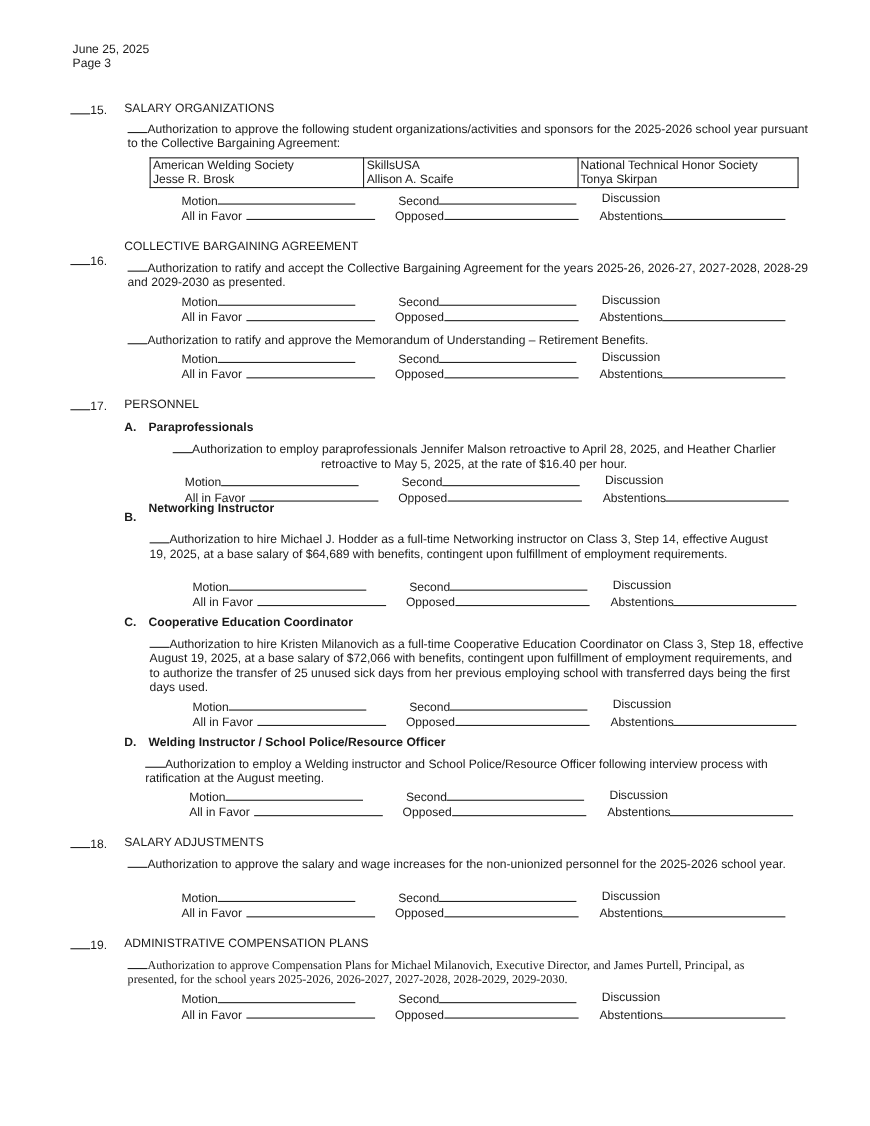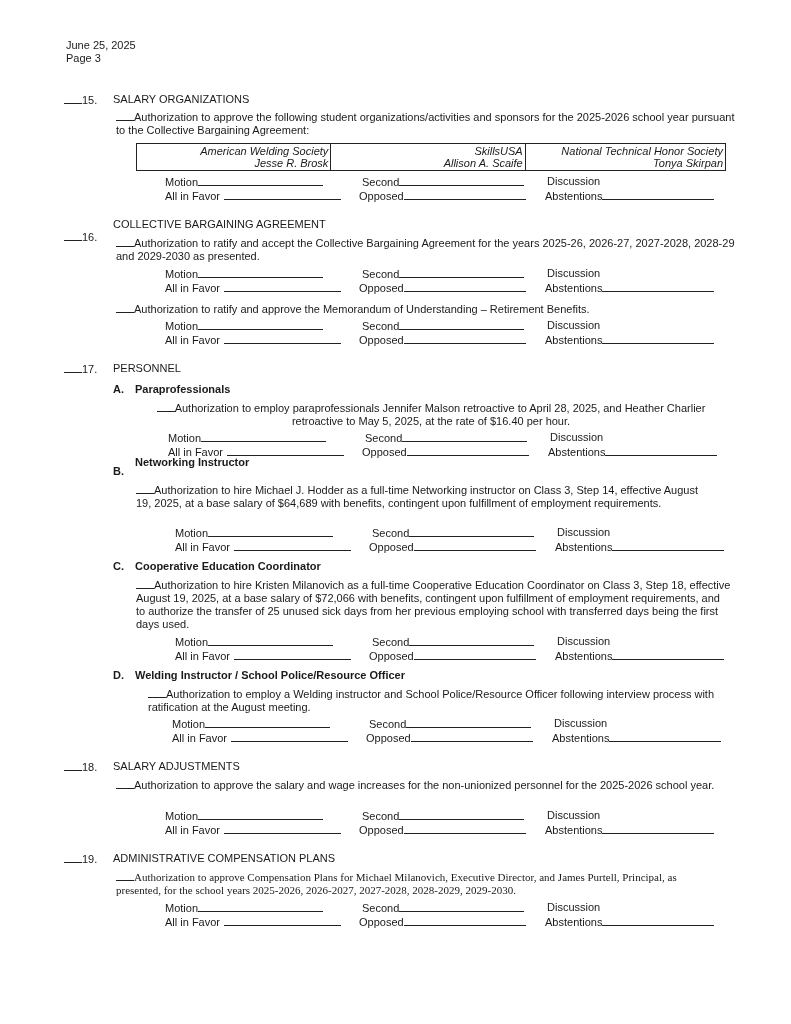--- a/index.html
+++ b/index.html
@@ -9,21 +9,21 @@
     line-height: 13px;
   }
   .abs { position: absolute; white-space: nowrap; }
   .blank { display: inline-block; border-bottom: 1px solid #222; height: 10px; vertical-align: baseline; }
   .hdr { left: 66px; }
   .secnum { left: 64px; }
   .sectitle { left: 113px; }
   .para { white-space: normal; }
   .bold { font-weight: bold; }
   table.orgs { position: absolute; left: 136px; top: 143px; width: 590px; border-collapse: collapse; }
-  table.orgs td { border: 1px solid #222; text-align: right; padding: 1px 2px; line-height: 12px; font-size: 11px; font-style: italic; }
+  table.orgs td { border: 1px solid #222; text-align: left; padding: 1px 2px; line-height: 12px; font-size: 11px; }
   .vote { position: absolute; width: 600px; height: 28px; }
   .vote .cell { position: absolute; white-space: nowrap; }
 </style>
 </head>
 <body>
 
 <div class="abs hdr" style="top:39px;">June 25, 2025</div>
 <div class="abs hdr" style="top:52px;">Page 3</div>
 
 <div class="abs secnum" style="top:93px;"><span class="blank" style="width:18px"></span><span>15.</span></div>
@@ -111,21 +111,21 @@
     <div class="cell" style="left: 0px; top: 0px;"><span>Motion</span><span class="blank" style="width: 125px;"></span></div>
     <div class="cell" style="left: 197px; top: 0px;"><span>Second</span><span class="blank" style="width: 125px;"></span></div>
     <div class="cell" style="left: 382px; top: 0px;"><span>Discussion</span></div>
     <div class="cell" style="left: 0px; top: 14px;"><span>All in Favor</span><span class="blank" style="width: 117px; margin-left: 4px;"></span></div>
     <div class="cell" style="left: 194px; top: 14px;"><span>Opposed</span><span class="blank" style="width: 122px;"></span></div>
     <div class="cell" style="left: 380px; top: 14px;"><span>Abstentions</span><span class="blank" style="width: 112px;"></span></div>
   </div>
 
 <div class="abs bold" style="left:113px; top:669px;">D.</div>
 <div class="abs bold" style="left:135px; top:669px;">Welding Instructor / School Police/Resource Officer</div>
-<div class="abs para" style="left:148px; top:687px; width:590px;"><span class="blank" style="width:18px"></span><span>Authorization to employ a Welding instructor and School Police/Resource Officer following interview process with ratification at the August meeting.</span></div>
+<div class="abs para" style="left:132px; top:687px; width:590px;"><span class="blank" style="width:18px"></span><span>Authorization to employ a Welding instructor and School Police/Resource Officer following interview process with ratification at the August meeting.</span></div>
 <div class="vote" style="left:172px; top:717px;">
     <div class="cell" style="left: 0px; top: 0px;"><span>Motion</span><span class="blank" style="width: 125px;"></span></div>
     <div class="cell" style="left: 197px; top: 0px;"><span>Second</span><span class="blank" style="width: 125px;"></span></div>
     <div class="cell" style="left: 382px; top: 0px;"><span>Discussion</span></div>
     <div class="cell" style="left: 0px; top: 14px;"><span>All in Favor</span><span class="blank" style="width: 117px; margin-left: 4px;"></span></div>
     <div class="cell" style="left: 194px; top: 14px;"><span>Opposed</span><span class="blank" style="width: 122px;"></span></div>
     <div class="cell" style="left: 380px; top: 14px;"><span>Abstentions</span><span class="blank" style="width: 112px;"></span></div>
   </div>
 
 <div class="abs secnum" style="top:760px;"><span class="blank" style="width:18px"></span><span>18.</span></div>

